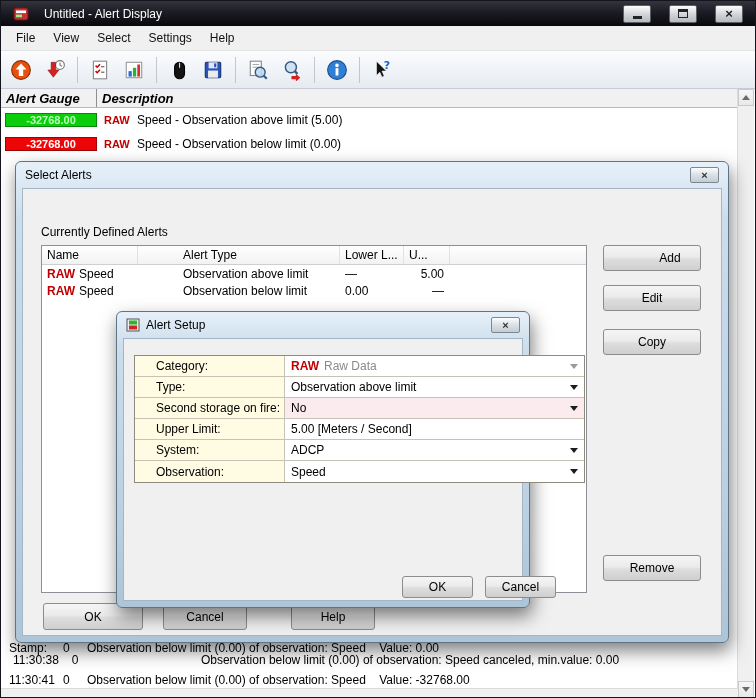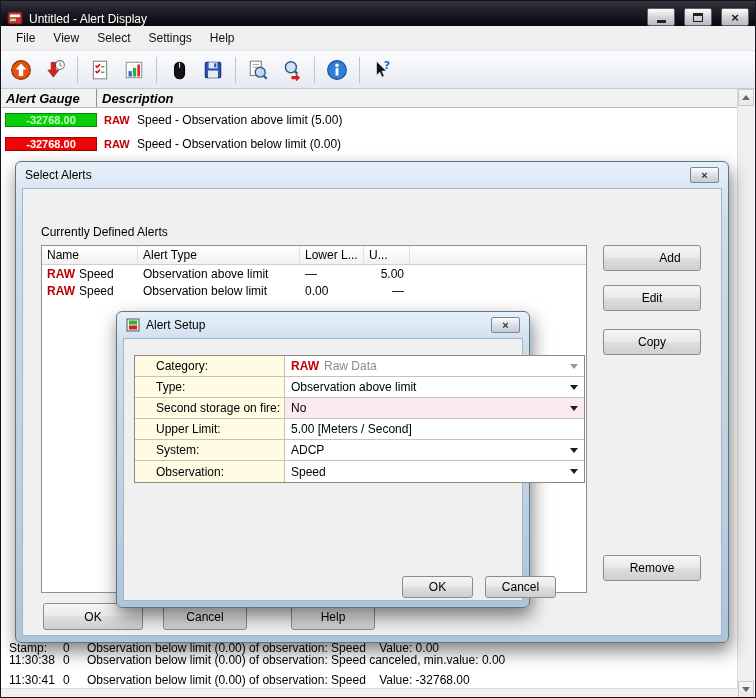--- a/index.html
+++ b/index.html
@@ -6,21 +6,21 @@
   html,body { background:#ffffff; }
   body { font-family:"Liberation Sans", sans-serif; }
   svg text { font-family:"DejaVu Sans", sans-serif; }
 
   #window { position:relative; width:756px; height:698px; background:#ffffff;
             border:1px solid #14141c; overflow:hidden; }
 
   
   .titlebar { position:absolute; left:0; top:0; right:0; height:25px;
     background:linear-gradient(180deg,#34343e 0%,#1c1c25 45%,#08080d 100%);
-    display:flex; align-items:flex-end; padding:0 6px; gap:6px; }
+    display:flex; align-items:center; padding:0 12px; gap:15px; }
   .title-text { color:#ffffff; font-size:12px; flex:1; white-space:nowrap; }
   .win-btn { width:28px; height:18px; margin-left:3px; border:1px solid #5a5f66; border-radius:2px;
     background:linear-gradient(180deg,#fdfdfd,#cfd2d6 55%,#b7bbc0);
     display:flex; align-items:center; justify-content:center; color:#1d1d1d;
     font-size:13px; font-weight:bold; line-height:1; }
   .g-min { width:9px; height:3px; background:#222; margin-top:8px; }
   .g-max { width:10px; height:9px; border:1px solid #222; border-top:3px solid #222; }
 
   
   .menubar { position:absolute; left:0; top:25px; right:0; height:25px; background:#f0f0f0;
@@ -81,21 +81,21 @@
     background:linear-gradient(180deg,#f5f5f5 0%,#ebebeb 45%,#dddddd 55%,#cfcfcf 100%); }
 
   
   #select-alerts { left:14px; top:160px; width:714px; height:482px; z-index:50; }
   .sa-label { position:absolute; left:18px; top:36px; font-size:12px; color:#000; }
   .sa-table { position:absolute; left:18px; top:56px; width:546px; height:348px;
     background:#ffffff; border:1px solid #8d9097; }
   .sa-thead { display:flex; height:19px; background:linear-gradient(#ffffff,#f2f2f2);
     border-bottom:1px solid #cfcfcf; font-size:12px; color:#000; }
   .sa-th { display:flex; align-items:center; padding-left:5px; border-right:1px solid #e2e2e2; }
-  .c-name { width:96px; } .c-type { width:162px; } .c-lower { width:64px; } .c-upper { width:46px; }
+  .c-name { width:96px; } .c-type { width:162px;margin-left:40px; } .c-lower { width:64px; } .c-upper { width:46px; }
   .c-fill { flex:1; border-right:none; }
   .sa-row { display:flex; height:17px; align-items:center; font-size:12px; color:#000; }
   .sa-cell { padding-left:5px; white-space:nowrap; overflow:hidden; }
   .sa-upper { text-align:right; padding-right:6px; padding-left:0; }
   .sa-raw { font-weight:bold; margin-right:4px; }
 
   #btn-add    { left:580px; top:56px;  width:98px; height:26px;padding-left:36px; }
   #btn-edit   { left:580px; top:96px;  width:98px; height:26px; }
   #btn-copy   { left:580px; top:140px; width:98px; height:26px; }
   #btn-remove { left:580px; top:366px; width:98px; height:26px; }
@@ -248,21 +248,21 @@
     <div class="gauge" style="background-color: rgb(238, 5, 5); color: rgb(255, 255, 255);">-32768.00</div>
     <span class="raw-tag" style="color: rgb(192, 0, 0);">RAW</span>
     <span class="row-desc">Speed - Observation below limit (0.00)</span>
   </div>
 
   <div class="log-line" style="top:640px;">
     <span class="log-time">Stamp:</span>
     <span class="log-pri">0</span>
     <span class="log-msg">Observation below limit (0.00) of observation: Speed    Value: 0.00</span>
   </div>
-  <div class="log-line" style="top:652px;">
+  <div class="log-line" style="top:652px;text-align:center;">
     <span class="log-time">11:30:38</span>
     <span class="log-pri">0</span>
     <span class="log-msg">Observation below limit (0.00) of observation: Speed canceled, min.value: 0.00</span>
   </div>
   <div class="log-line" style="top:672px;">
     <span class="log-time">11:30:41</span>
     <span class="log-pri">0</span>
     <span class="log-msg">Observation below limit (0.00) of observation: Speed    Value: -32768.00</span>
   </div>
 

